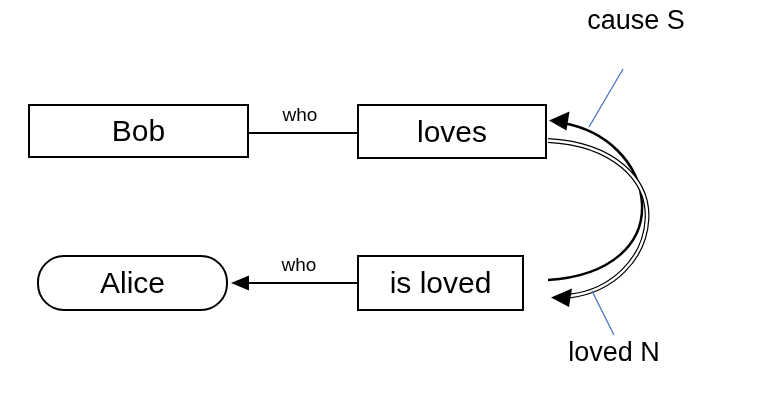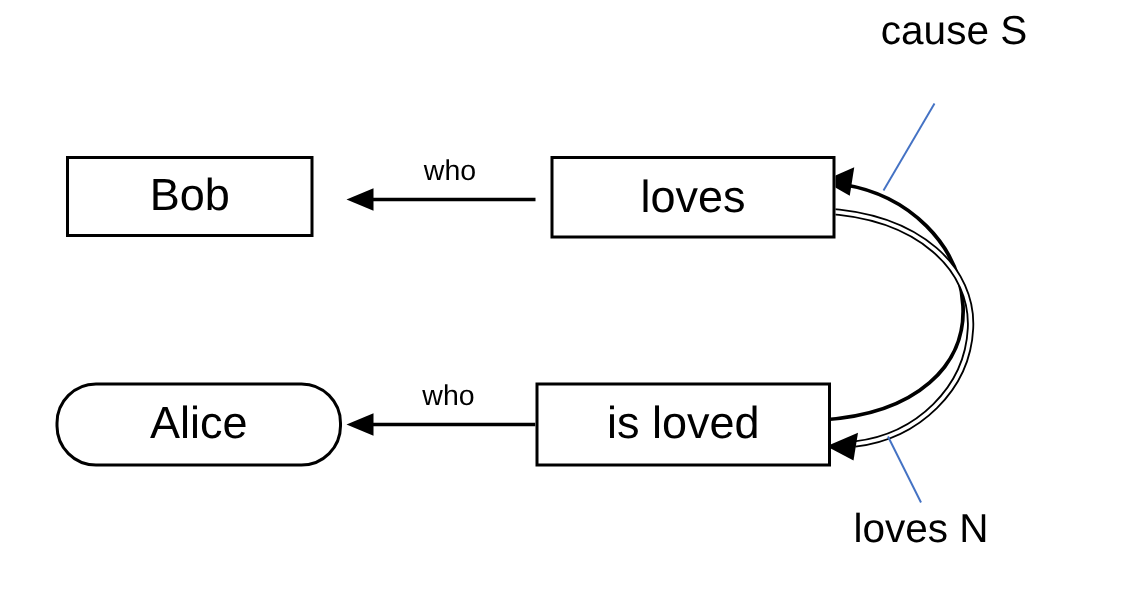--- a/index.html
+++ b/index.html
@@ -27,24 +27,24 @@
     position: absolute;
     box-sizing: border-box;
     border: 2px solid #000000;
     background: #ffffff;
     display: flex;
     align-items: center;
     justify-content: center;
     font-size: 30px;
     line-height: 1;
   }
-  .node-bob      { left: 44px;  top: 104px; width: 165px; height: 54px; }
-  .node-loves    { left: 367px; top: 104px; width: 190px; height: 55px; }
+  .node-bob      { left: 28px;  top: 104px; width: 221px; height: 54px; }
+  .node-loves    { left: 357px; top: 104px; width: 190px; height: 55px; }
   .node-alice    { left: 37px;  top: 255px; width: 191px; height: 56px; border-radius: 27px; }
-  .node-is-loved { left: 357px; top: 255px; width: 197px; height: 56px; }
+  .node-is-loved { left: 357px; top: 255px; width: 167px; height: 56px; }
 
   .who-label {
     position: absolute;
     transform: translateX(-50%);
     font-size: 19px;
     line-height: 29px;
     white-space: nowrap;
   }
   .who-top    { left: 300px; top: 100px; }
   .who-bottom { left: 299px; top: 250px; }
@@ -105,16 +105,16 @@
     <span>is loved</span>
   </div>
 
   <div class="who-label who-top">who</div>
   <div class="who-label who-bottom">who</div>
 
   <div class="annot annot-s">
     <div>cause S</div>
   </div>
   <div class="annot annot-n">
-    <div>loves N</div>
+    <div>loved N</div>
   </div>
 
 </div>
 
 </body></html>

